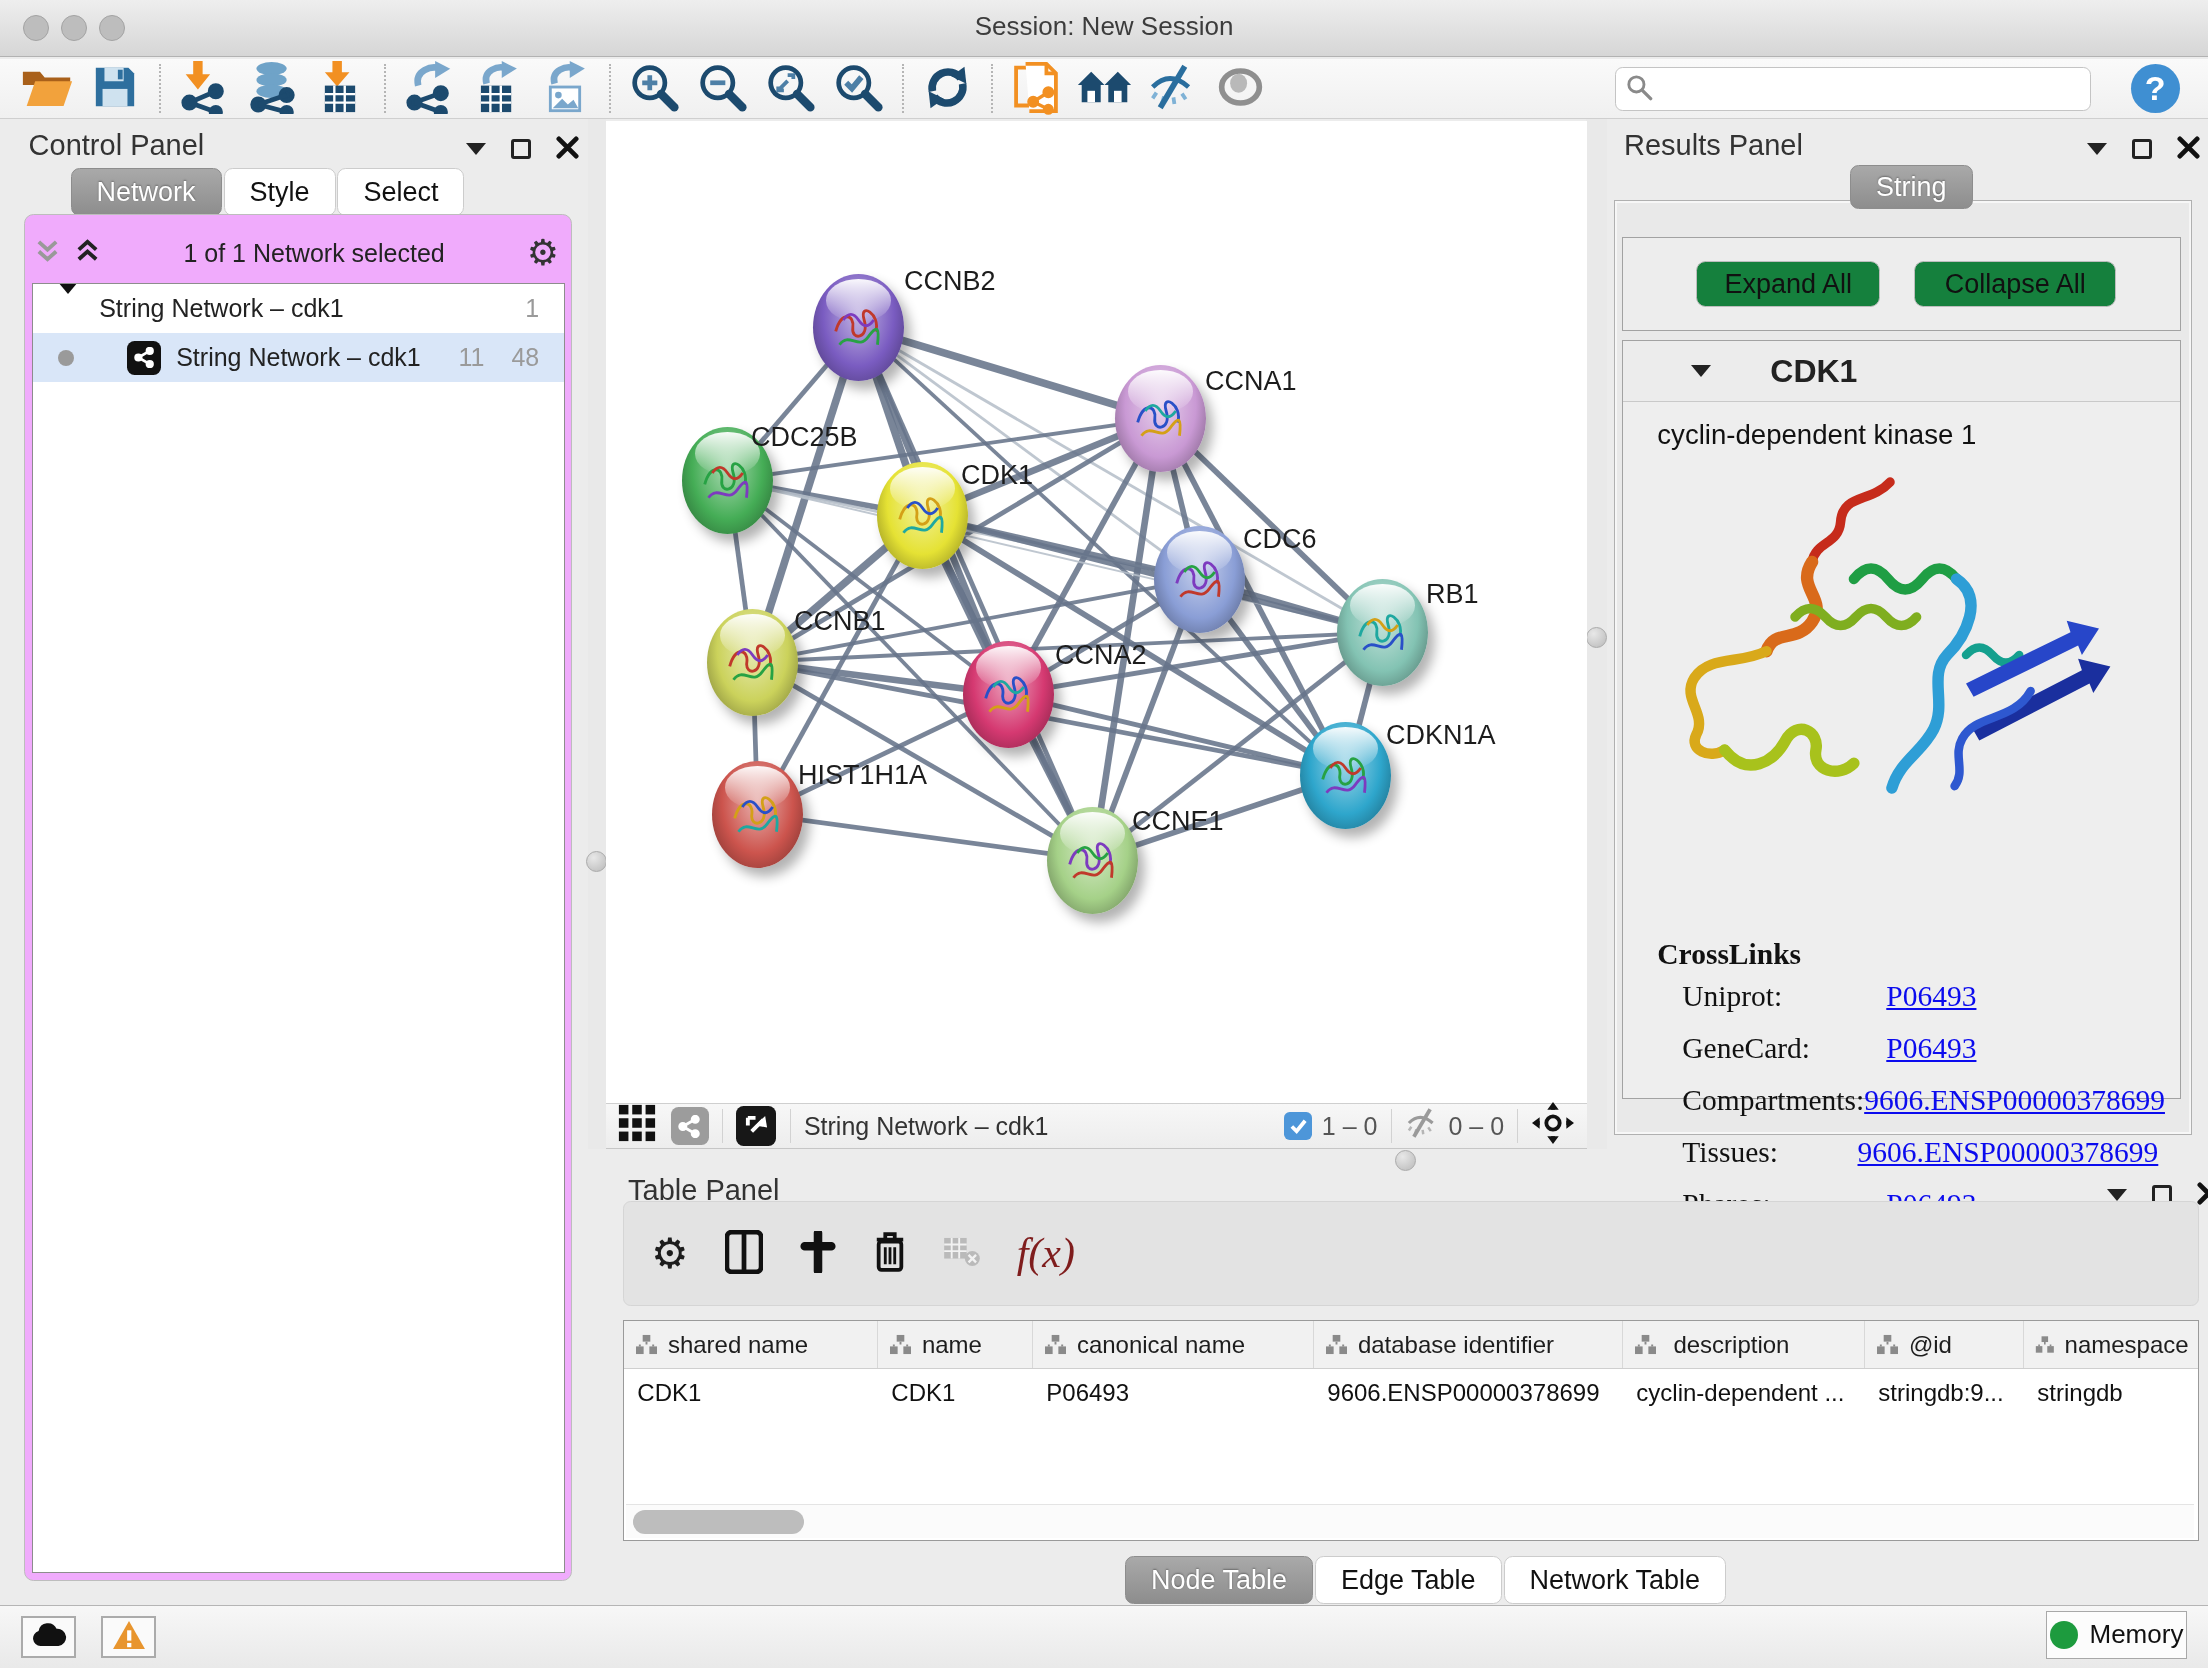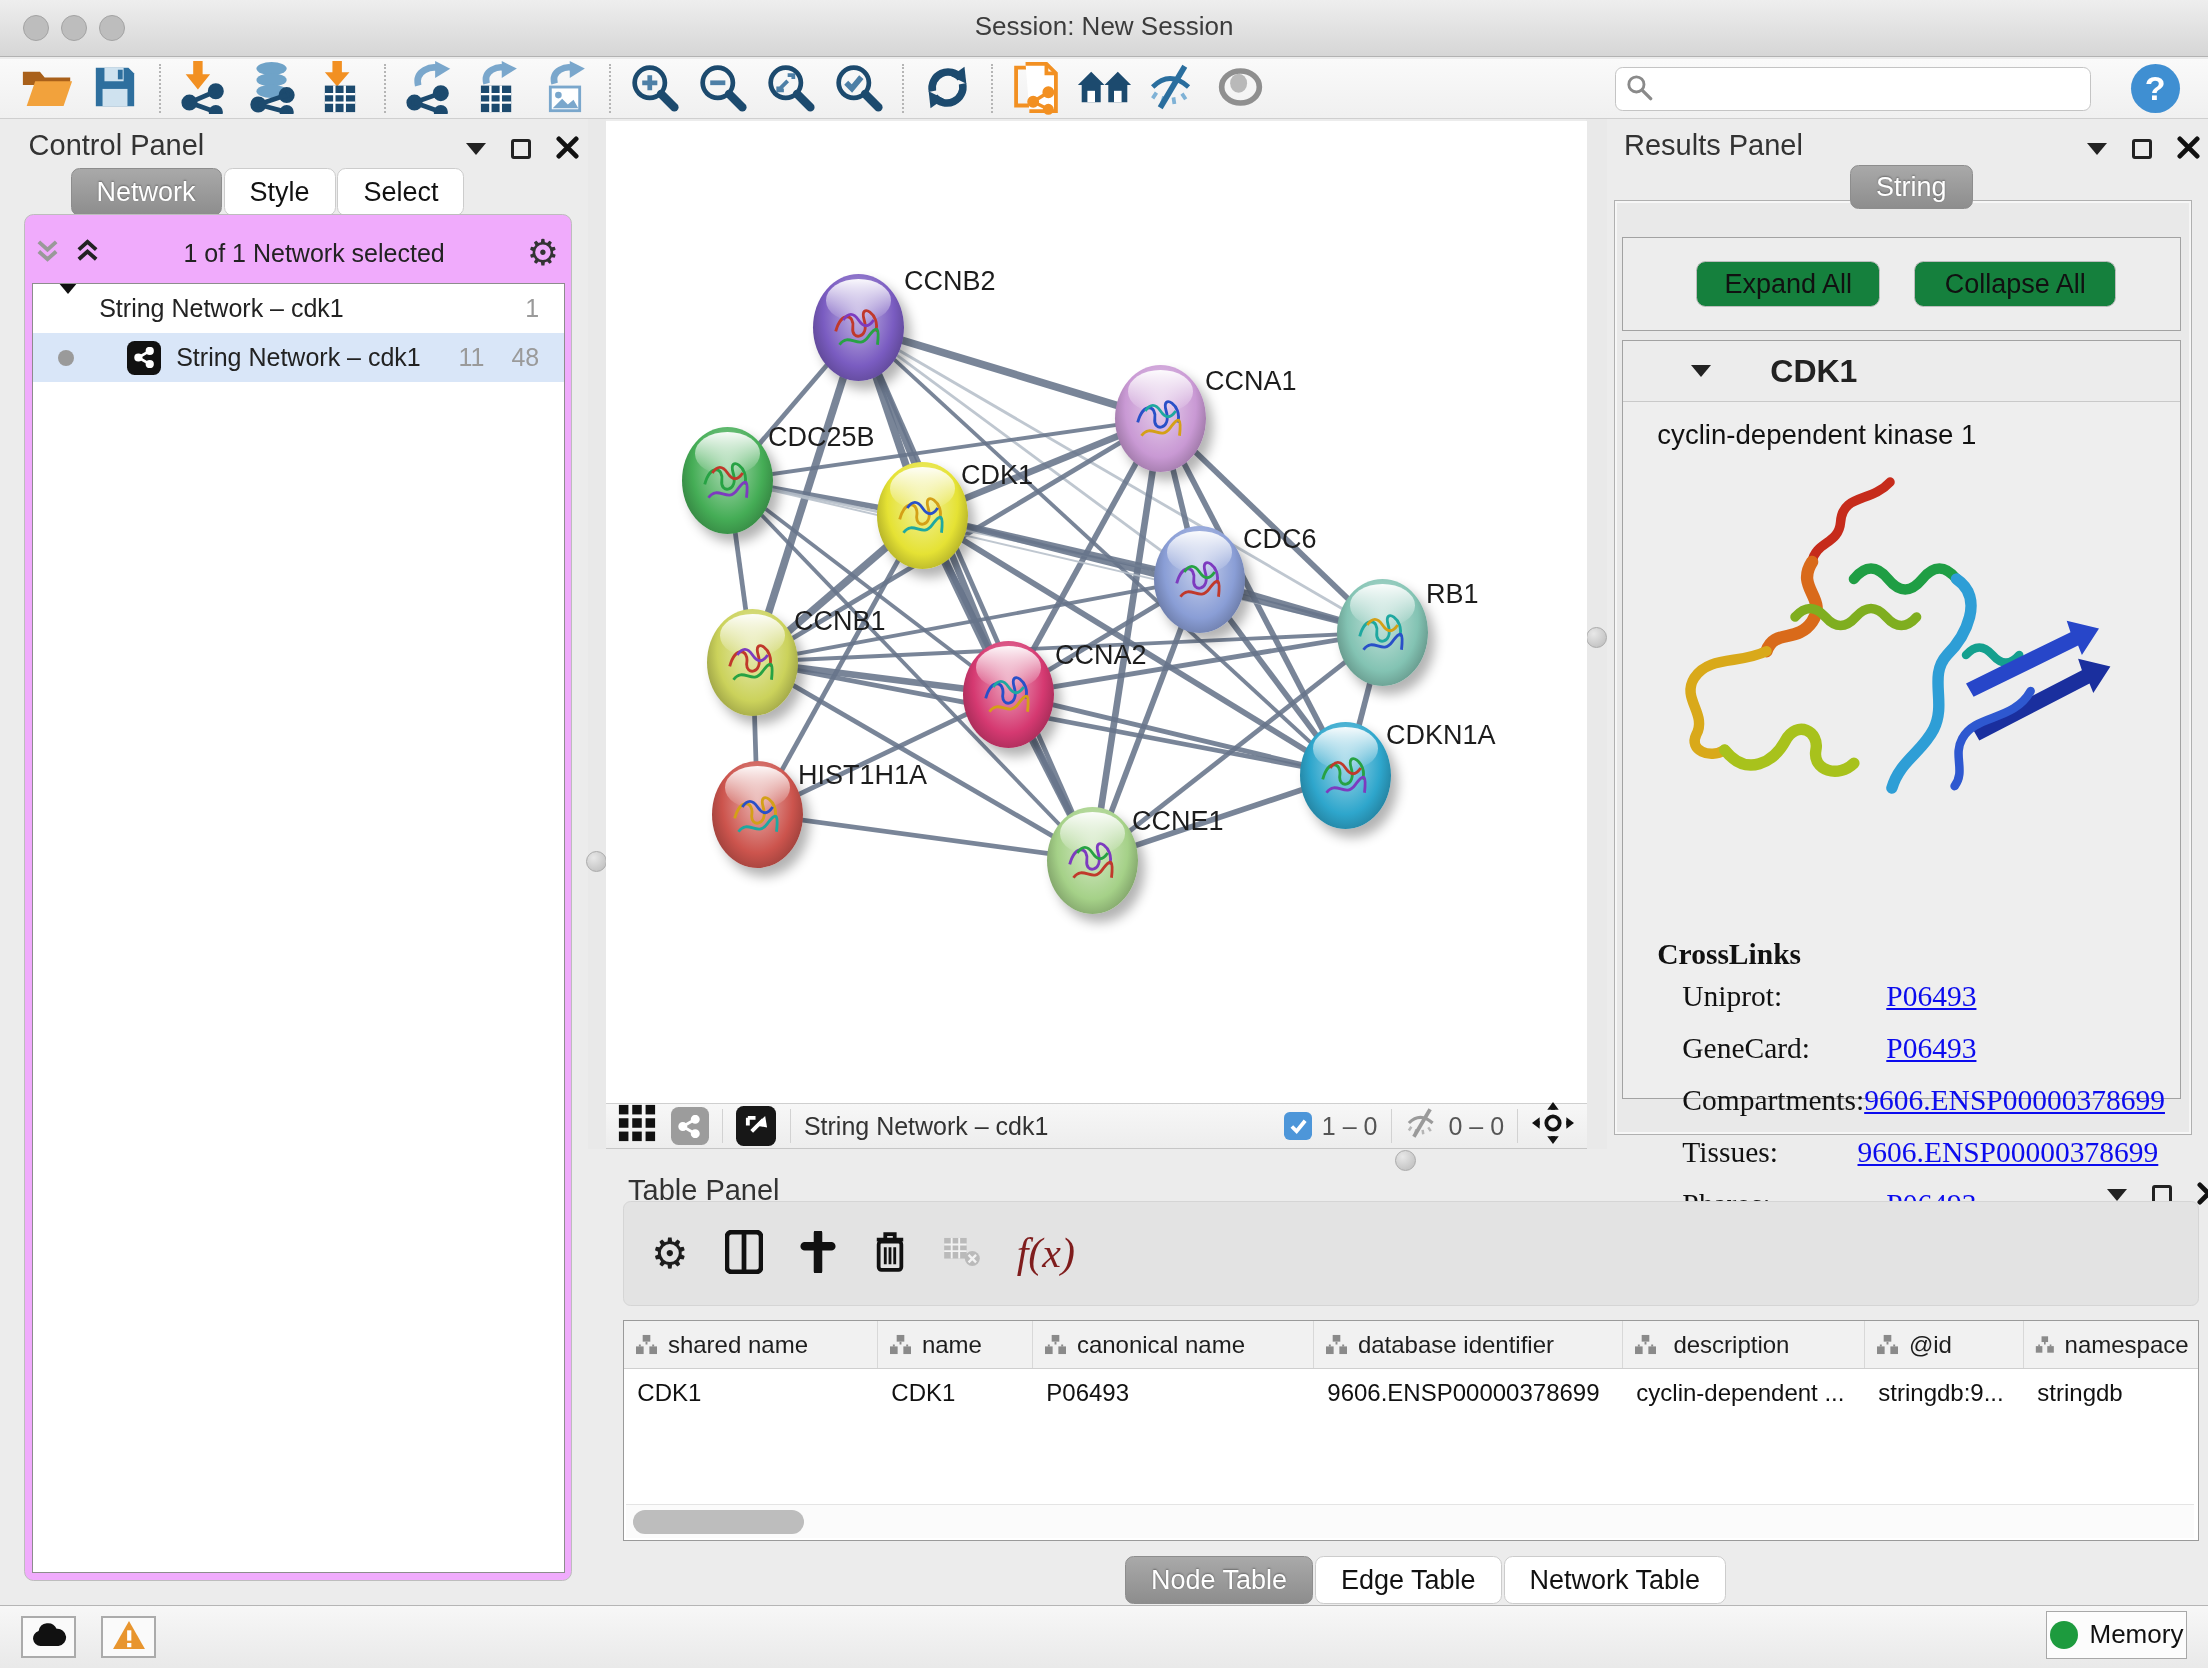--- a/index.html
+++ b/index.html
@@ -436,21 +436,21 @@
       </svg>
     </div>
     <div class="net-label" style="left: 599px; top: 245px;">CCNA1</div>
     <div class="net-node" style="left: 76px; top: 306px; background: radial-gradient(at 50% 38%, rgb(171, 218, 179) 0%, rgb(69, 173, 86) 55%, rgb(38, 95, 47) 100%);">
       <svg width="57" height="63" viewBox="0 0 60 66" style="position: absolute; left: 17px; top: 25px;">
         <path d="M6 34 C12 12 26 16 24 30 S42 42 36 22 S54 16 48 34" fill="none" stroke="#27a244" stroke-width="3"></path>
         <path d="M10 48 C20 34 30 54 40 40 S52 30 50 48" fill="none" stroke="#7d3bbf" stroke-width="3"></path>
         <path d="M14 22 q8 -12 16 0 q8 12 16 0" fill="none" stroke="#c0392b" stroke-width="3"></path>
       </svg>
     </div>
-    <div class="net-label" style="left: 162px; top: 301px;">CDC25B</div>
+    <div class="net-label" style="left: 145px; top: 301px;">CDC25B</div>
     <div class="net-node" style="left: 271px; top: 341px; background: radial-gradient(at 50% 38%, rgb(243, 242, 164) 0%, rgb(229, 226, 52) 55%, rgb(126, 124, 29) 100%);">
       <svg width="57" height="63" viewBox="0 0 60 66" style="position: absolute; left: 17px; top: 25px;">
         <path d="M6 34 C12 12 26 16 24 30 S42 42 36 22 S54 16 48 34" fill="none" stroke="#d4a017" stroke-width="3"></path>
         <path d="M10 48 C20 34 30 54 40 40 S52 30 50 48" fill="none" stroke="#1fa8a0" stroke-width="3"></path>
         <path d="M14 22 q8 -12 16 0 q8 12 16 0" fill="none" stroke="#2950c8" stroke-width="3"></path>
       </svg>
     </div>
     <div class="net-label" style="left: 355px; top: 339px;">CDK1</div>
     <div class="net-node" style="left: 548px; top: 405px; background: radial-gradient(at 50% 38%, rgb(202, 211, 237) 0%, rgb(138, 158, 214) 55%, rgb(76, 87, 118) 100%);">
       <svg width="57" height="63" viewBox="0 0 60 66" style="position: absolute; left: 17px; top: 25px;">

